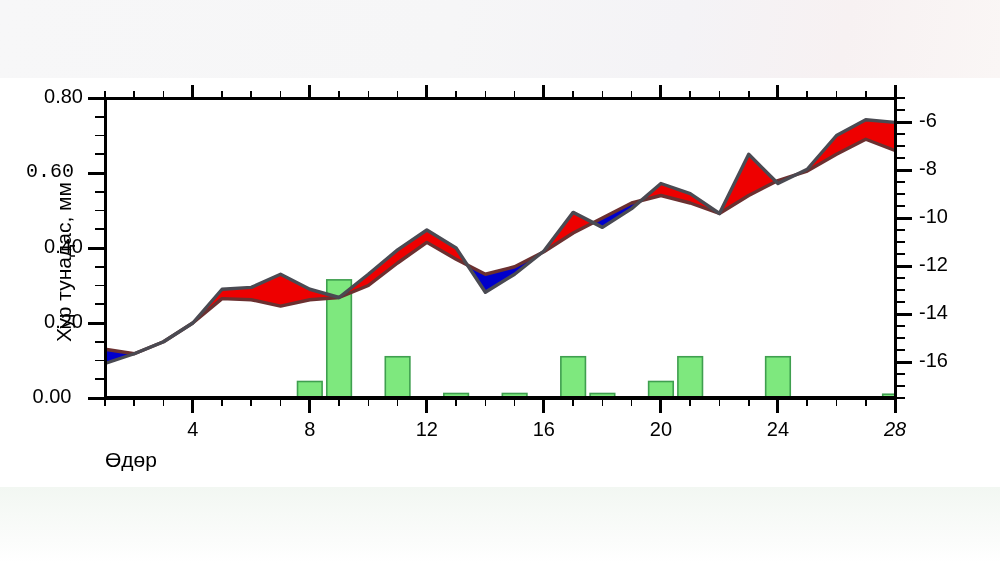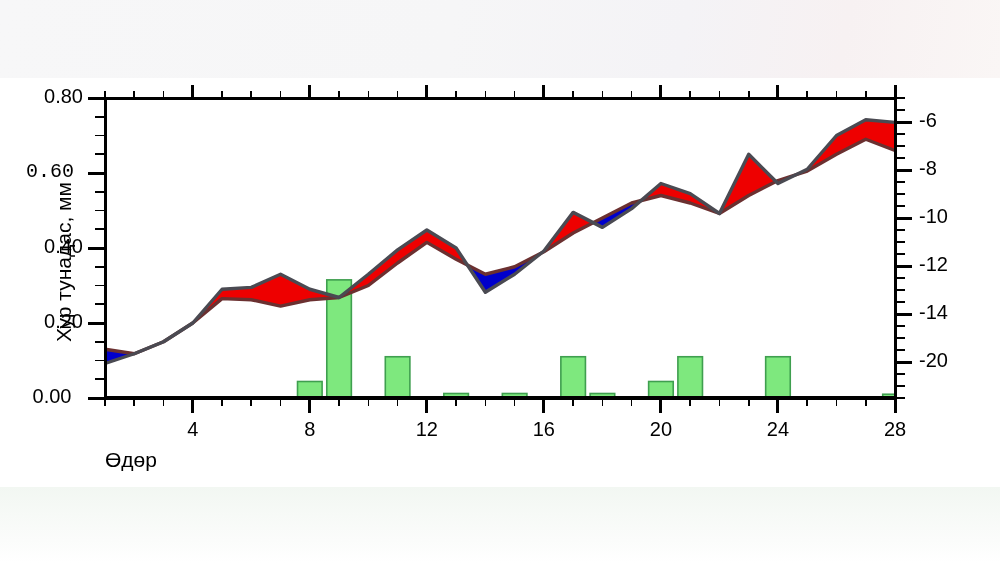--- a/index.html
+++ b/index.html
@@ -205,24 +205,24 @@
       <div class="tick-label ytick-left" style="left: 21px; top: 235px;">0.40</div>
       <div class="tick-label ytick-left" style="left: 12px; top: 160px; font-family: Liberation Mono, monospace;">0.60</div>
       <div class="tick-label ytick-left" style="left: 21px; top: 85px;">0.80</div>
     </div>
   <div id="ytick-labels-right">
       <div class="tick-label ytick-right" style="left: 919px; top: 109px;">-6</div>
       <div class="tick-label ytick-right" style="left: 919px; top: 157px;">-8</div>
       <div class="tick-label ytick-right" style="left: 919px; top: 205px;">-10</div>
       <div class="tick-label ytick-right" style="left: 919px; top: 253px;">-12</div>
       <div class="tick-label ytick-right" style="left: 919px; top: 301px;">-14</div>
-      <div class="tick-label ytick-right" style="left: 919px; top: 349px;">-20</div>
+      <div class="tick-label ytick-right" style="left: 919px; top: 349px;">-16</div>
     </div>
   <div id="xtick-labels">
       <div class="tick-label xtick" style="left: 162.778px; top: 418px;">4</div>
       <div class="tick-label xtick" style="left: 279.815px; top: 418px;">8</div>
       <div class="tick-label xtick" style="left: 396.852px; top: 418px;">12</div>
       <div class="tick-label xtick" style="left: 513.889px; top: 418px; text-align: center;">16</div>
       <div class="tick-label xtick" style="left: 630.926px; top: 418px;">20</div>
       <div class="tick-label xtick" style="left: 747.963px; top: 418px;">24</div>
-      <div class="tick-label xtick" style="left: 865px; top: 418px;">28</div>
+      <div class="tick-label xtick" style="left: 865px; top: 418px; font-style: italic;">28</div>
     </div>
 </div>
 
 </body></html>

